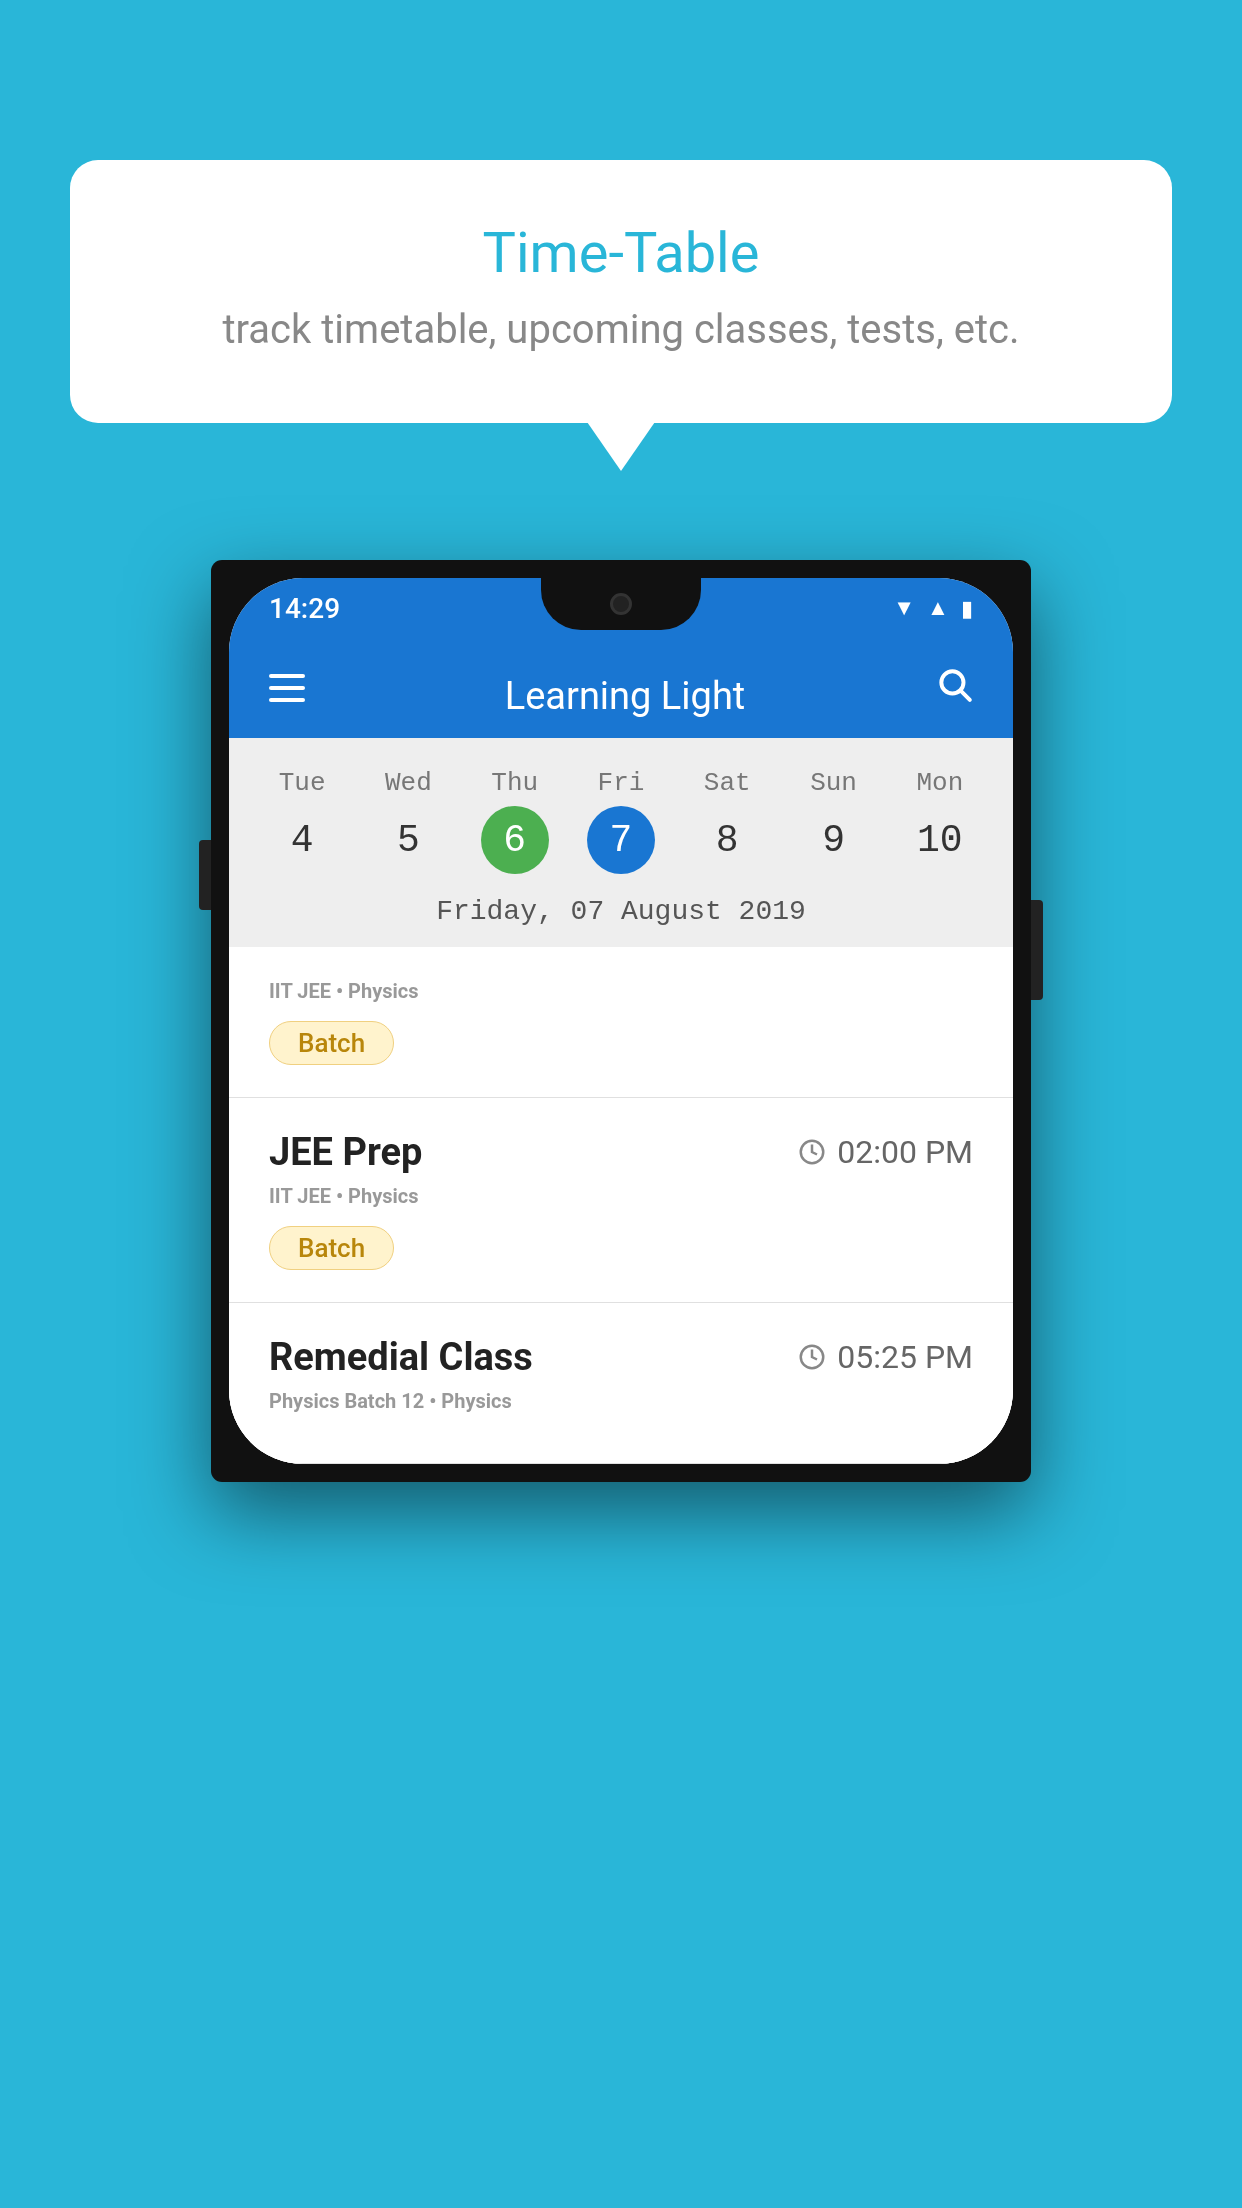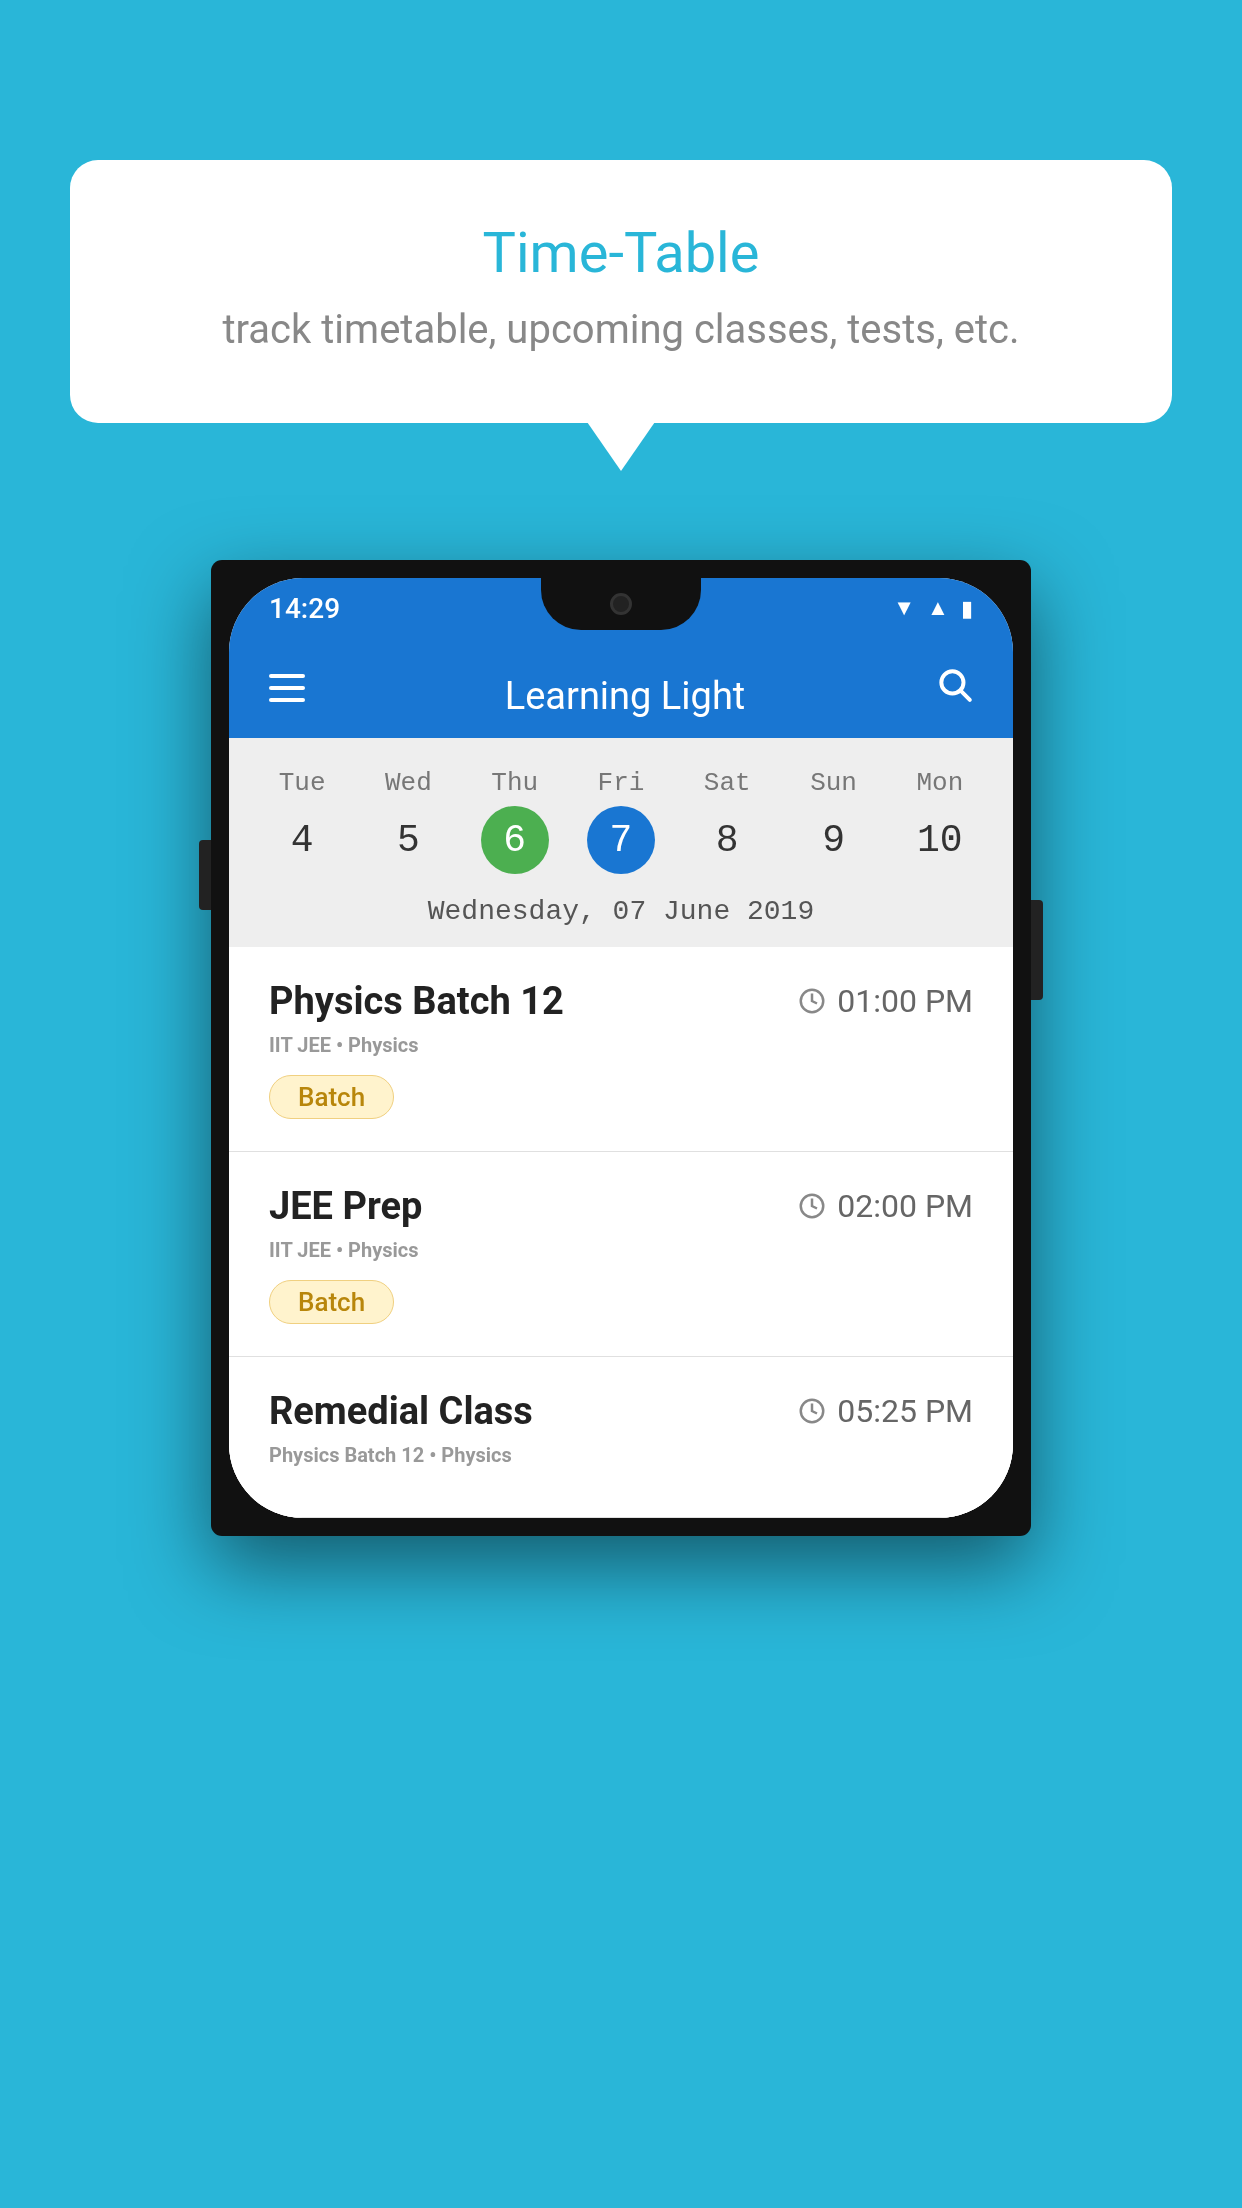--- a/index.html
+++ b/index.html
@@ -373,34 +373,25 @@
             </div>
             <div class="day-col">
               <div class="day-name">Sun</div>
               <div class="day-num">9</div>
             </div>
             <div class="day-col">
               <div class="day-name">Mon</div>
               <div class="day-num">10</div>
             </div>
           </div>
-        <div class="selected-date-label">Wednesday, 07 June 2019</div>
+        <div class="selected-date-label">Friday, 07 August 2019</div>
       </div>
 
       <div class="class-list" id="class-list">
-          <div class="class-item"><div class="class-item-header">
-              <div class="class-name">Physics Batch 12</div>
-              <div class="class-time">
-                <svg width="30" height="30" viewBox="0 0 24 24" fill="none" stroke="#888" stroke-width="2">
-                  <circle cx="12" cy="12" r="9"></circle>
-                  <polyline points="12 6 12 12 16 14"></polyline>
-                </svg>
-                <span>01:00 PM</span>
-              </div>
-            </div><div class="class-meta">IIT JEE • Physics</div><span class="batch-badge">Batch</span></div>
+          <div class="class-item"><div class="class-meta">IIT JEE • Physics</div><span class="batch-badge">Batch</span></div>
           <div class="class-item"><div class="class-item-header">
               <div class="class-name">JEE Prep</div>
               <div class="class-time">
                 <svg width="30" height="30" viewBox="0 0 24 24" fill="none" stroke="#888" stroke-width="2">
                   <circle cx="12" cy="12" r="9"></circle>
                   <polyline points="12 6 12 12 16 14"></polyline>
                 </svg>
                 <span>02:00 PM</span>
               </div>
             </div><div class="class-meta">IIT JEE • Physics</div><span class="batch-badge">Batch</span></div>

